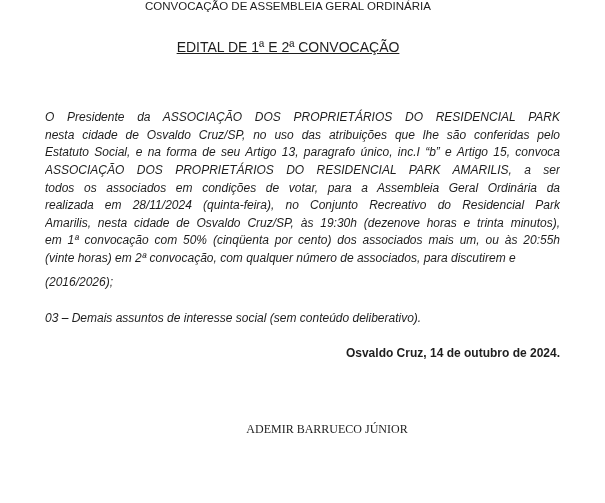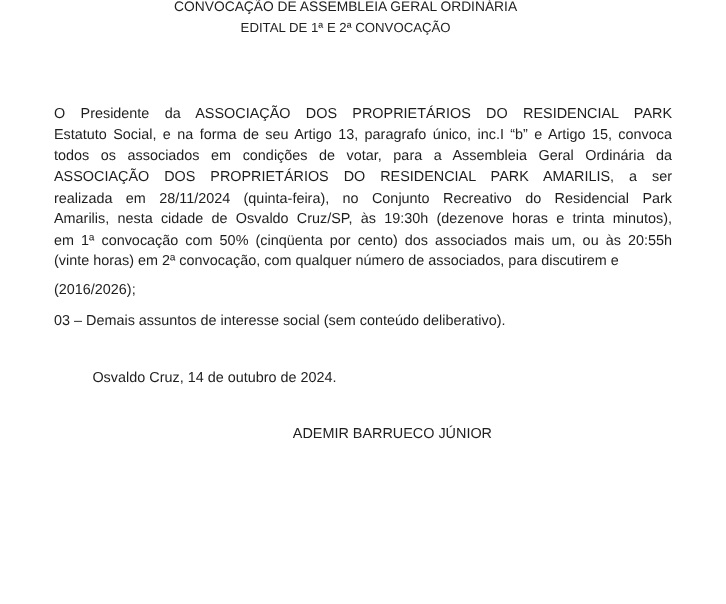--- a/index.html
+++ b/index.html
@@ -24,73 +24,79 @@
   }
   .title {
     margin-top: -2px;
     font-size: 11.5px;
     line-height: 17.6px;
     text-align: center;
     padding-right: 29px;
     white-space: nowrap;
   }
   .subtitle {
-    font-size: 11px;
+    margin-top: 23px;
+    font-size: 14px;
     line-height: 17.6px;
     text-align: center;
     padding-right: 29px;
     white-space: nowrap;
+    text-decoration: underline;
   }
   .para {
     font-size: 12px;
     line-height: 17.6px;
   }
   .body-para { margin-top: 53px; }
   .agenda-01 { margin-top: 6px; }
-  .agenda-03 { margin-top: 8px; }
+  .agenda-03 { margin-top: 19px; }
   .line {
     text-align: justify;
     text-align-last: justify;
     text-justify: inter-word;
     white-space: nowrap;
     overflow: hidden;
+    font-style: italic;
   }
   .para .line:last-child {
     text-align-last: left;
   }
   .date-line {
-    margin-top: 30px;
+    margin-top: 17px;
     font-size: 12px;
     line-height: 17.6px;
-    text-align: left;
+    text-align: right;
     padding-left: 32px;
     white-space: nowrap;
+    font-weight: bold;
   }
   .signature {
-    margin-top: 28px;
+    margin-top: 58px;
     font-size: 12px;
     line-height: 18px;
     text-align: center;
     padding-left: 49px;
+    font-family: Liberation Serif, serif;
   }
   .signature div { white-space: nowrap; }
 </style>
 </head>
 <body>
 
 <div class="doc">
   <div class="title">CONVOCAÇÃO DE ASSEMBLEIA GERAL ORDINÁRIA</div>
 
   <div class="subtitle">EDITAL DE 1ª E 2ª CONVOCAÇÃO</div>
 
   <div class="para body-para">
       <div class="line">O Presidente da ASSOCIAÇÃO DOS PROPRIETÁRIOS DO RESIDENCIAL PARK</div>
+      <div class="line">nesta cidade de Osvaldo Cruz/SP, no uso das atribuições que lhe são conferidas pelo</div>
       <div class="line">Estatuto Social, e na forma de seu Artigo 13, paragrafo único, inc.I “b” e Artigo 15, convoca</div>
+      <div class="line">ASSOCIAÇÃO DOS PROPRIETÁRIOS DO RESIDENCIAL PARK AMARILIS, a ser</div>
       <div class="line">todos os associados em condições de votar, para a Assembleia Geral Ordinária da</div>
-      <div class="line">ASSOCIAÇÃO DOS PROPRIETÁRIOS DO RESIDENCIAL PARK AMARILIS, a ser</div>
       <div class="line">realizada em 28/11/2024 (quinta-feira), no Conjunto Recreativo do Residencial Park</div>
       <div class="line">Amarilis, nesta cidade de Osvaldo Cruz/SP, às 19:30h (dezenove horas e trinta minutos),</div>
       <div class="line">em 1ª convocação com 50% (cinqüenta por cento) dos associados mais um, ou às 20:55h</div>
       <div class="line">(vinte horas) em 2ª convocação, com qualquer número de associados, para discutirem e</div>
     </div>
 
   <div class="para agenda-01">
       <div class="line">(2016/2026);</div>
     </div>
 

